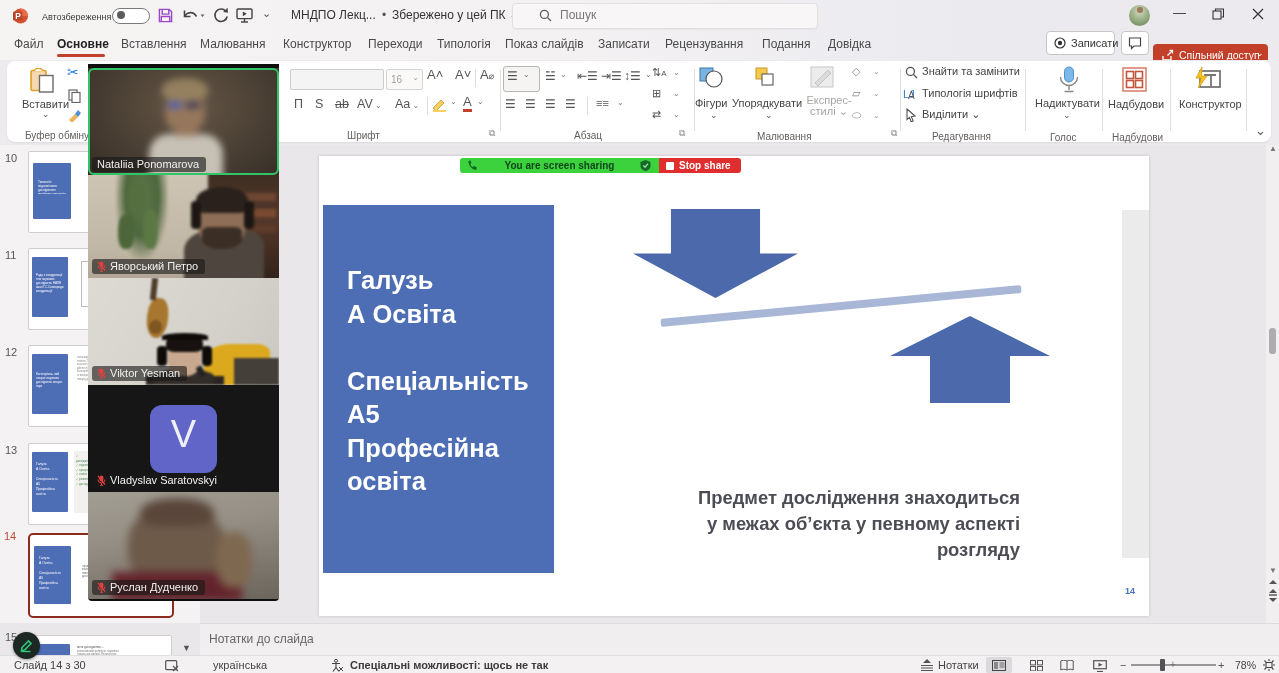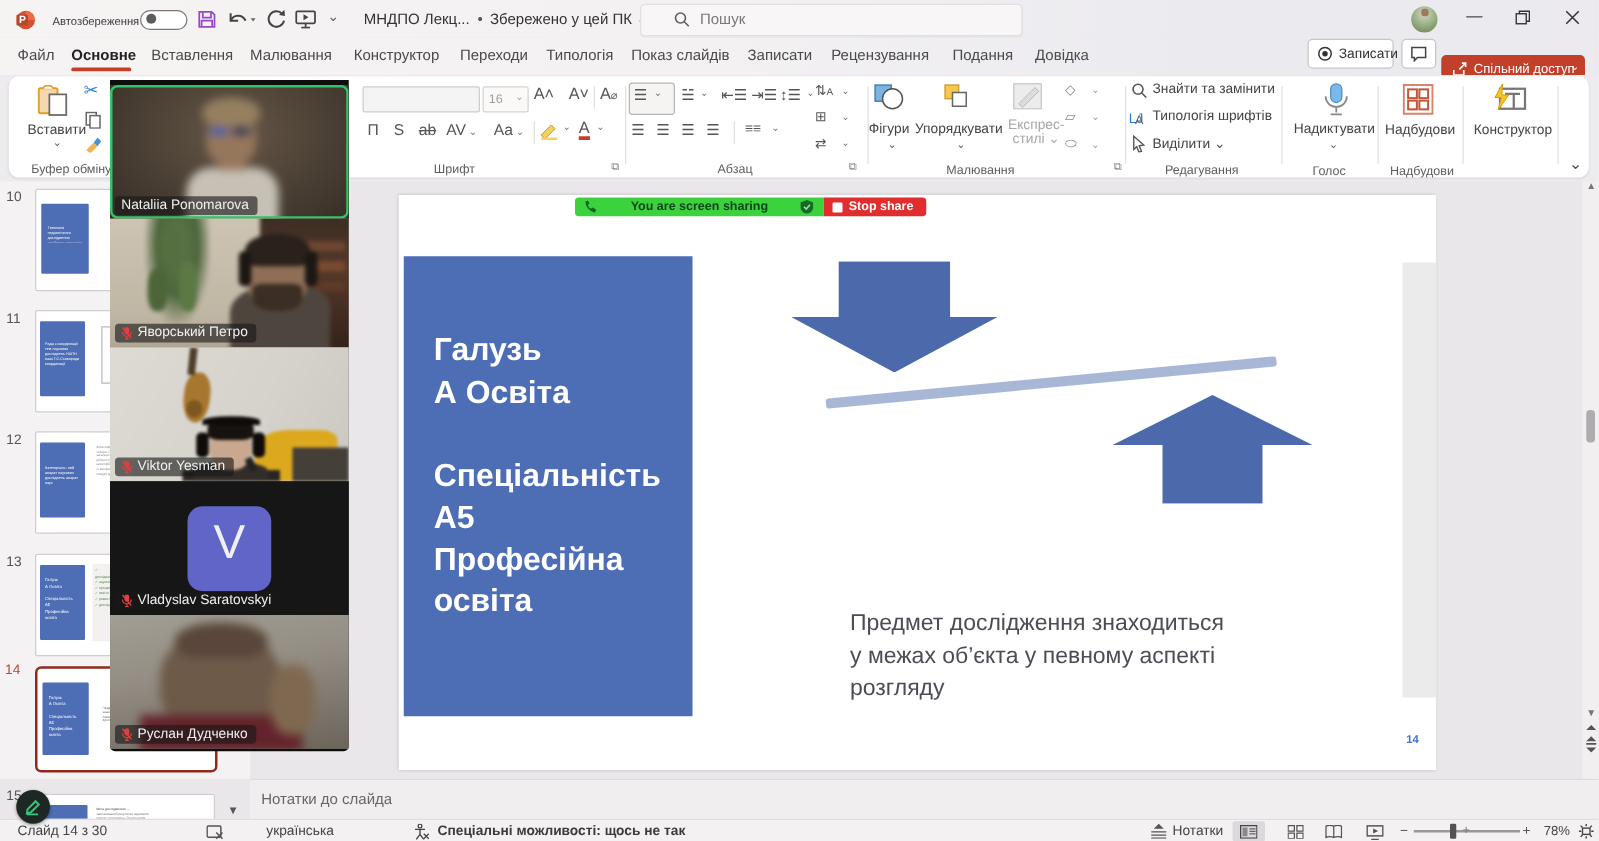--- a/index.html
+++ b/index.html
@@ -331,21 +331,21 @@
 
     <div class="abs" style="left:4px;top:49px;width:231px;height:368px;background:#4d6db5"></div>
     <div class="abs" style="left:28px;top:108px;width:205px;font-size:25.5px;font-weight:bold;color:#fff;line-height:33.5px">Галузь<br>А Освіта<br><br>Спеціальність<br>А5<br>Професійна<br>освіта</div>
 
     <div class="abs" style="left:314px;top:53px;width:165px;height:89px;background:#4c69ac;clip-path:polygon(23% 0,77% 0,77% 50%,100% 50%,50% 100%,0 50%,23% 50%)"></div>
 
     <div class="abs" style="left:571px;top:160px;width:160px;height:87px;background:#4c69ac;clip-path:polygon(50% 0,100% 46%,75% 46%,75% 100%,25% 100%,25% 46%,0 46%)"></div>
 
     <div class="abs" style="left:341px;top:146px;width:362px;height:8px;background:#a9b7d7;transform:rotate(-5.4deg);border-radius:2px"></div>
 
-    <div class="abs" style="left:361px;top:329px;width:340px;font-size:18.4px;font-weight:normal;color:#4c4c55;line-height:26px;text-align:left">Предмет дослідження знаходиться<br>у межах об’єкта у певному аспекті<br>розгляду</div>
+    <div class="abs" style="left:361px;top:329px;width:340px;font-size:18.4px;font-weight:bold;color:#4c4c55;line-height:26px;text-align:right">Предмет дослідження знаходиться<br>у межах об’єкта у певному аспекті<br>розгляду</div>
     <span class="abs" style="left:806px;top:430px;font-size:9px;color:#4472c4;font-weight:bold">14</span>
 
     <div class="abs" style="left:141px;top:2px;width:199px;height:15px;background:#3bd23d;border-radius:3px 0 0 3px">
       <svg class="abs" style="left:7px;top:2px" width="11" height="11" viewBox="0 0 11 11">
           <path d="M1.5 1 C1 4.5 4.5 9.5 9 10 L10 7.5 L7 6 L5.5 7 C4 6 3.5 5 3.5 3.8 L4.5 3 L3.5 0.5 Z" fill="#116627"></path>
         </svg>
       <span class="abs" style="left:0;top:2px;width:100%;text-align:center;font-size:10px;font-weight:bold;color:#10451c">You are screen sharing</span>
       <svg class="abs" style="left:180px;top:2px" width="11" height="11" viewBox="0 0 11 11">
           <path d="M5.5 0 L10.5 2 V6 C10.5 8.8 8 10.5 5.5 11 C3 10.5 0.5 8.8 0.5 6 V2 Z" fill="#17682a"></path>
           <path d="M3.2 5.4 L5 7.2 L8 3.8" fill="none" stroke="#8af08a" stroke-width="1.3"></path>

